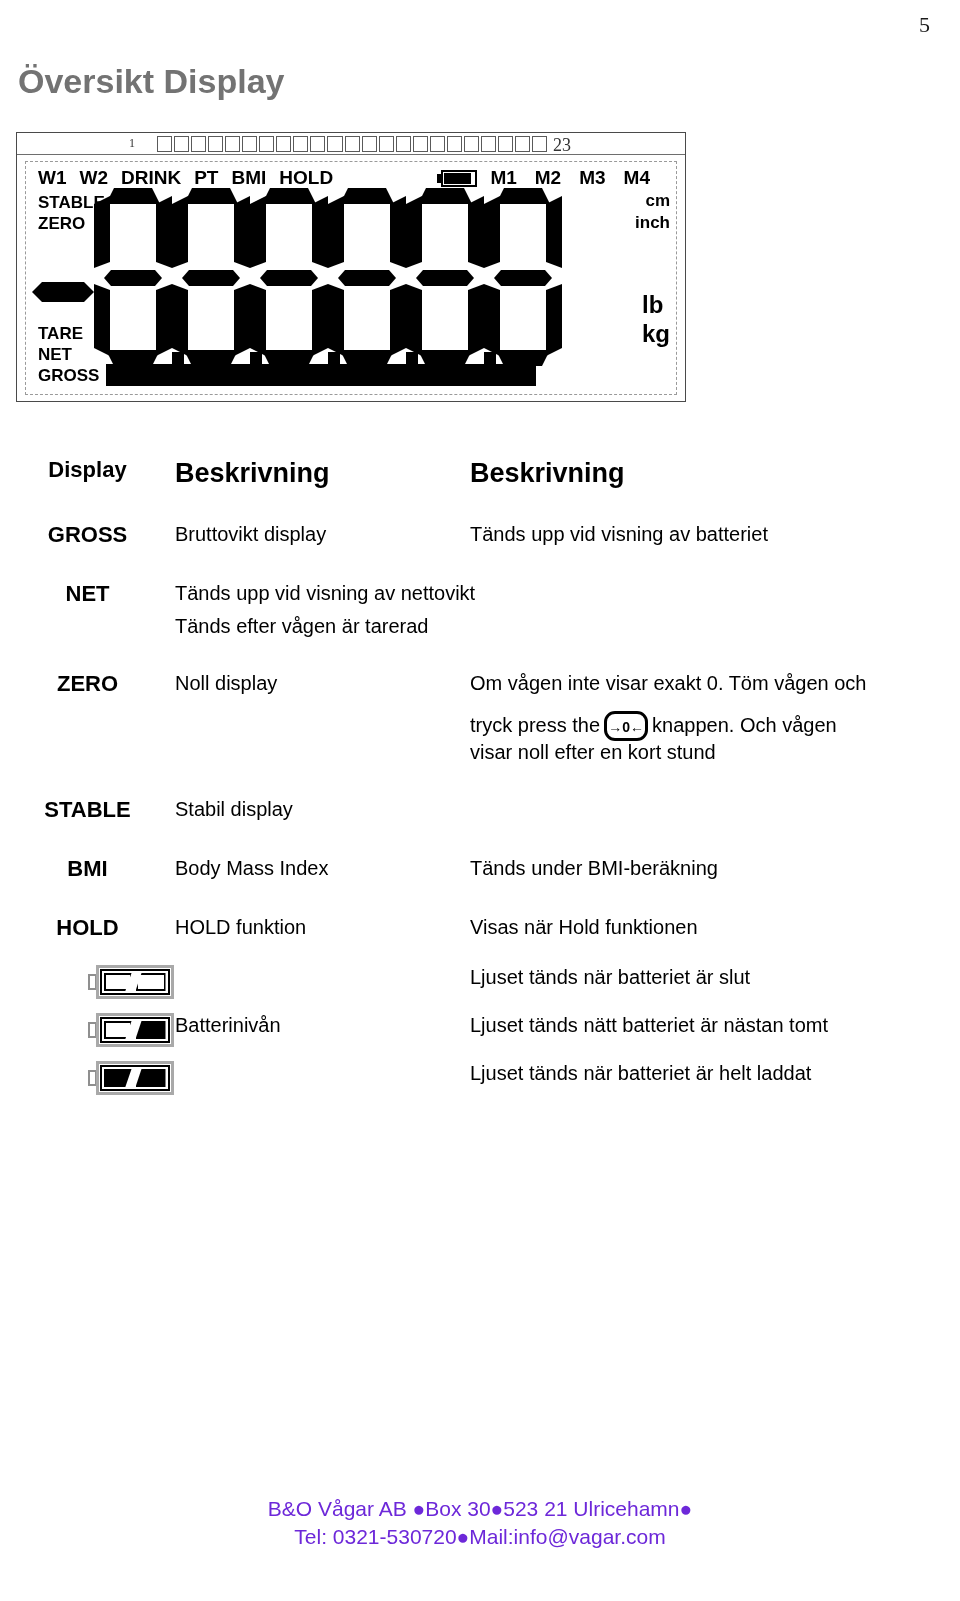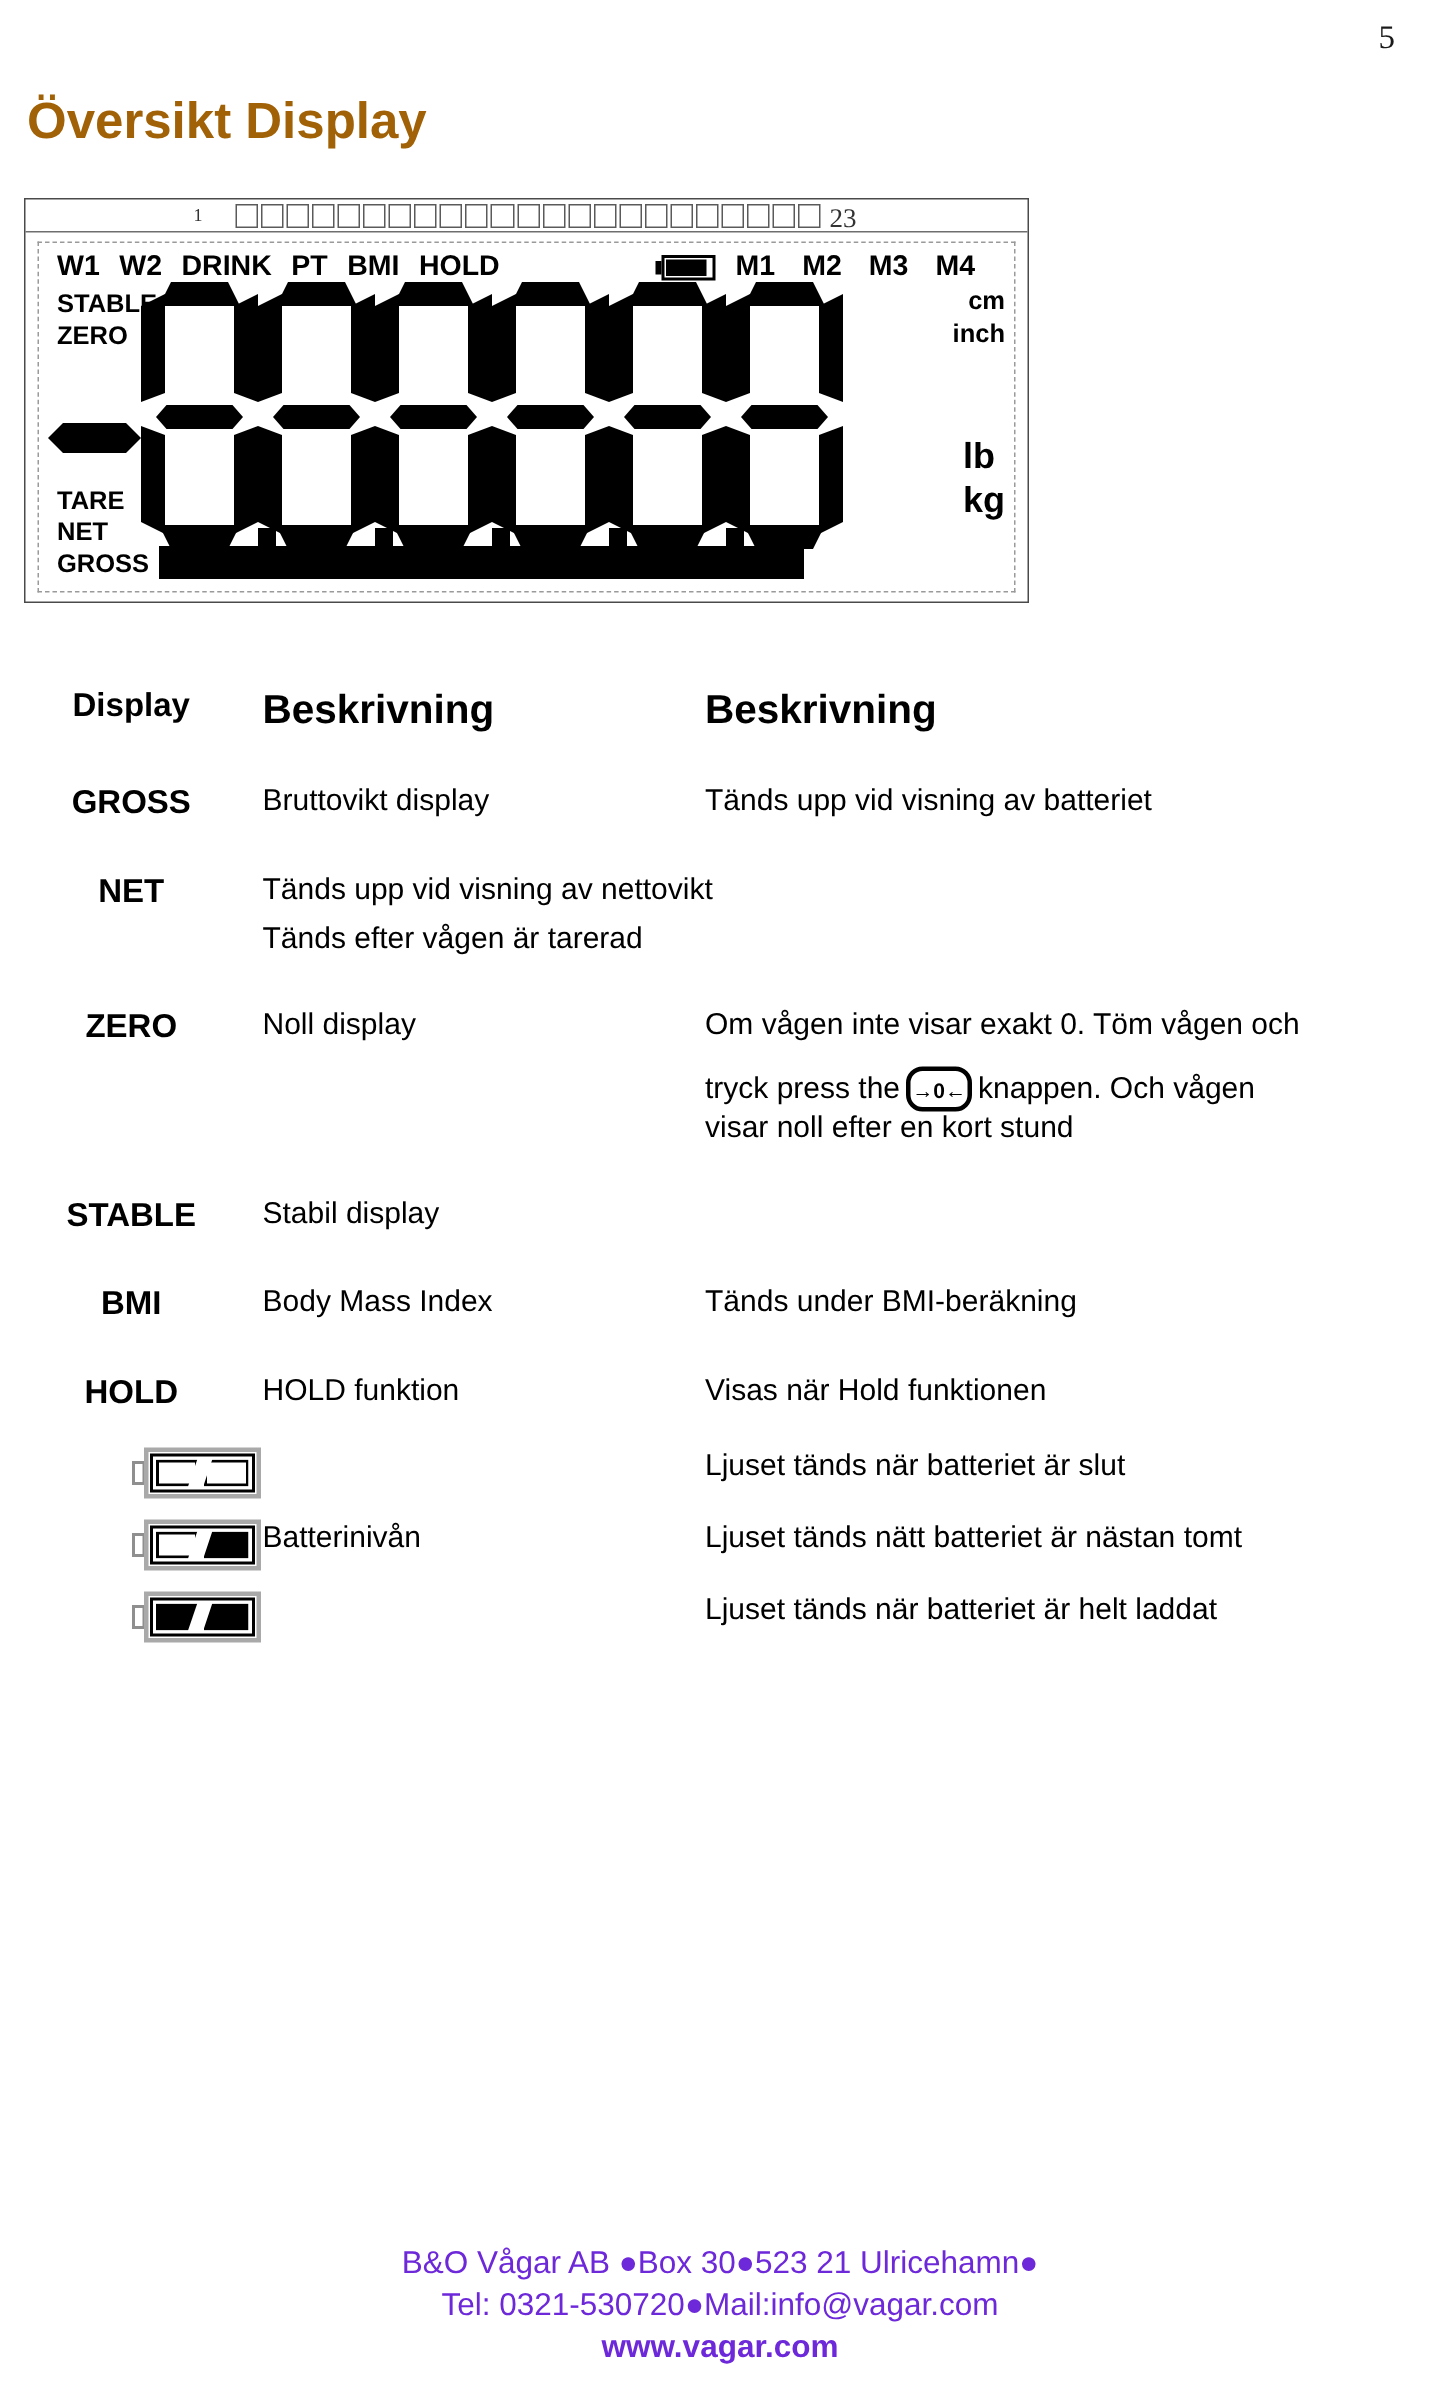--- a/index.html
+++ b/index.html
@@ -9,21 +9,21 @@
     position:relative;overflow:hidden;
   }
   
   .page-num{
     position:absolute;top:12px;right:30px;
     font-size:22px;color:#1a1a1a;font-family:"Liberation Serif",serif;
   }
   
   .title{
     position:absolute;left:18px;top:62px;
-    font-size:34px;font-weight:bold;color:#a16207;
+    font-size:34px;font-weight:bold;color:#737373;
     letter-spacing:0px;
   }
   
   .lcd-wrap{
     position:absolute;left:16px;top:132px;
     width:670px;height:270px;
     border:1px solid #4a4a4a;
     background:#ffffff;
     box-sizing:border-box;
   }
@@ -398,14 +398,13 @@
     </div>
     <div class="c2"></div>
     <div class="c3">Ljuset tänds när batteriet är helt laddat</div>
   </div>
 
 </div>
 
 <div class="footer">
   <div class="l1">B&amp;O Vågar AB ●Box 30●523 21 Ulricehamn●</div>
   <div class="l2">Tel: 0321-530720●Mail:info@vagar.com</div>
-  <div class="l3">www.vagar.com</div>
 </div>
 
 </body></html>

